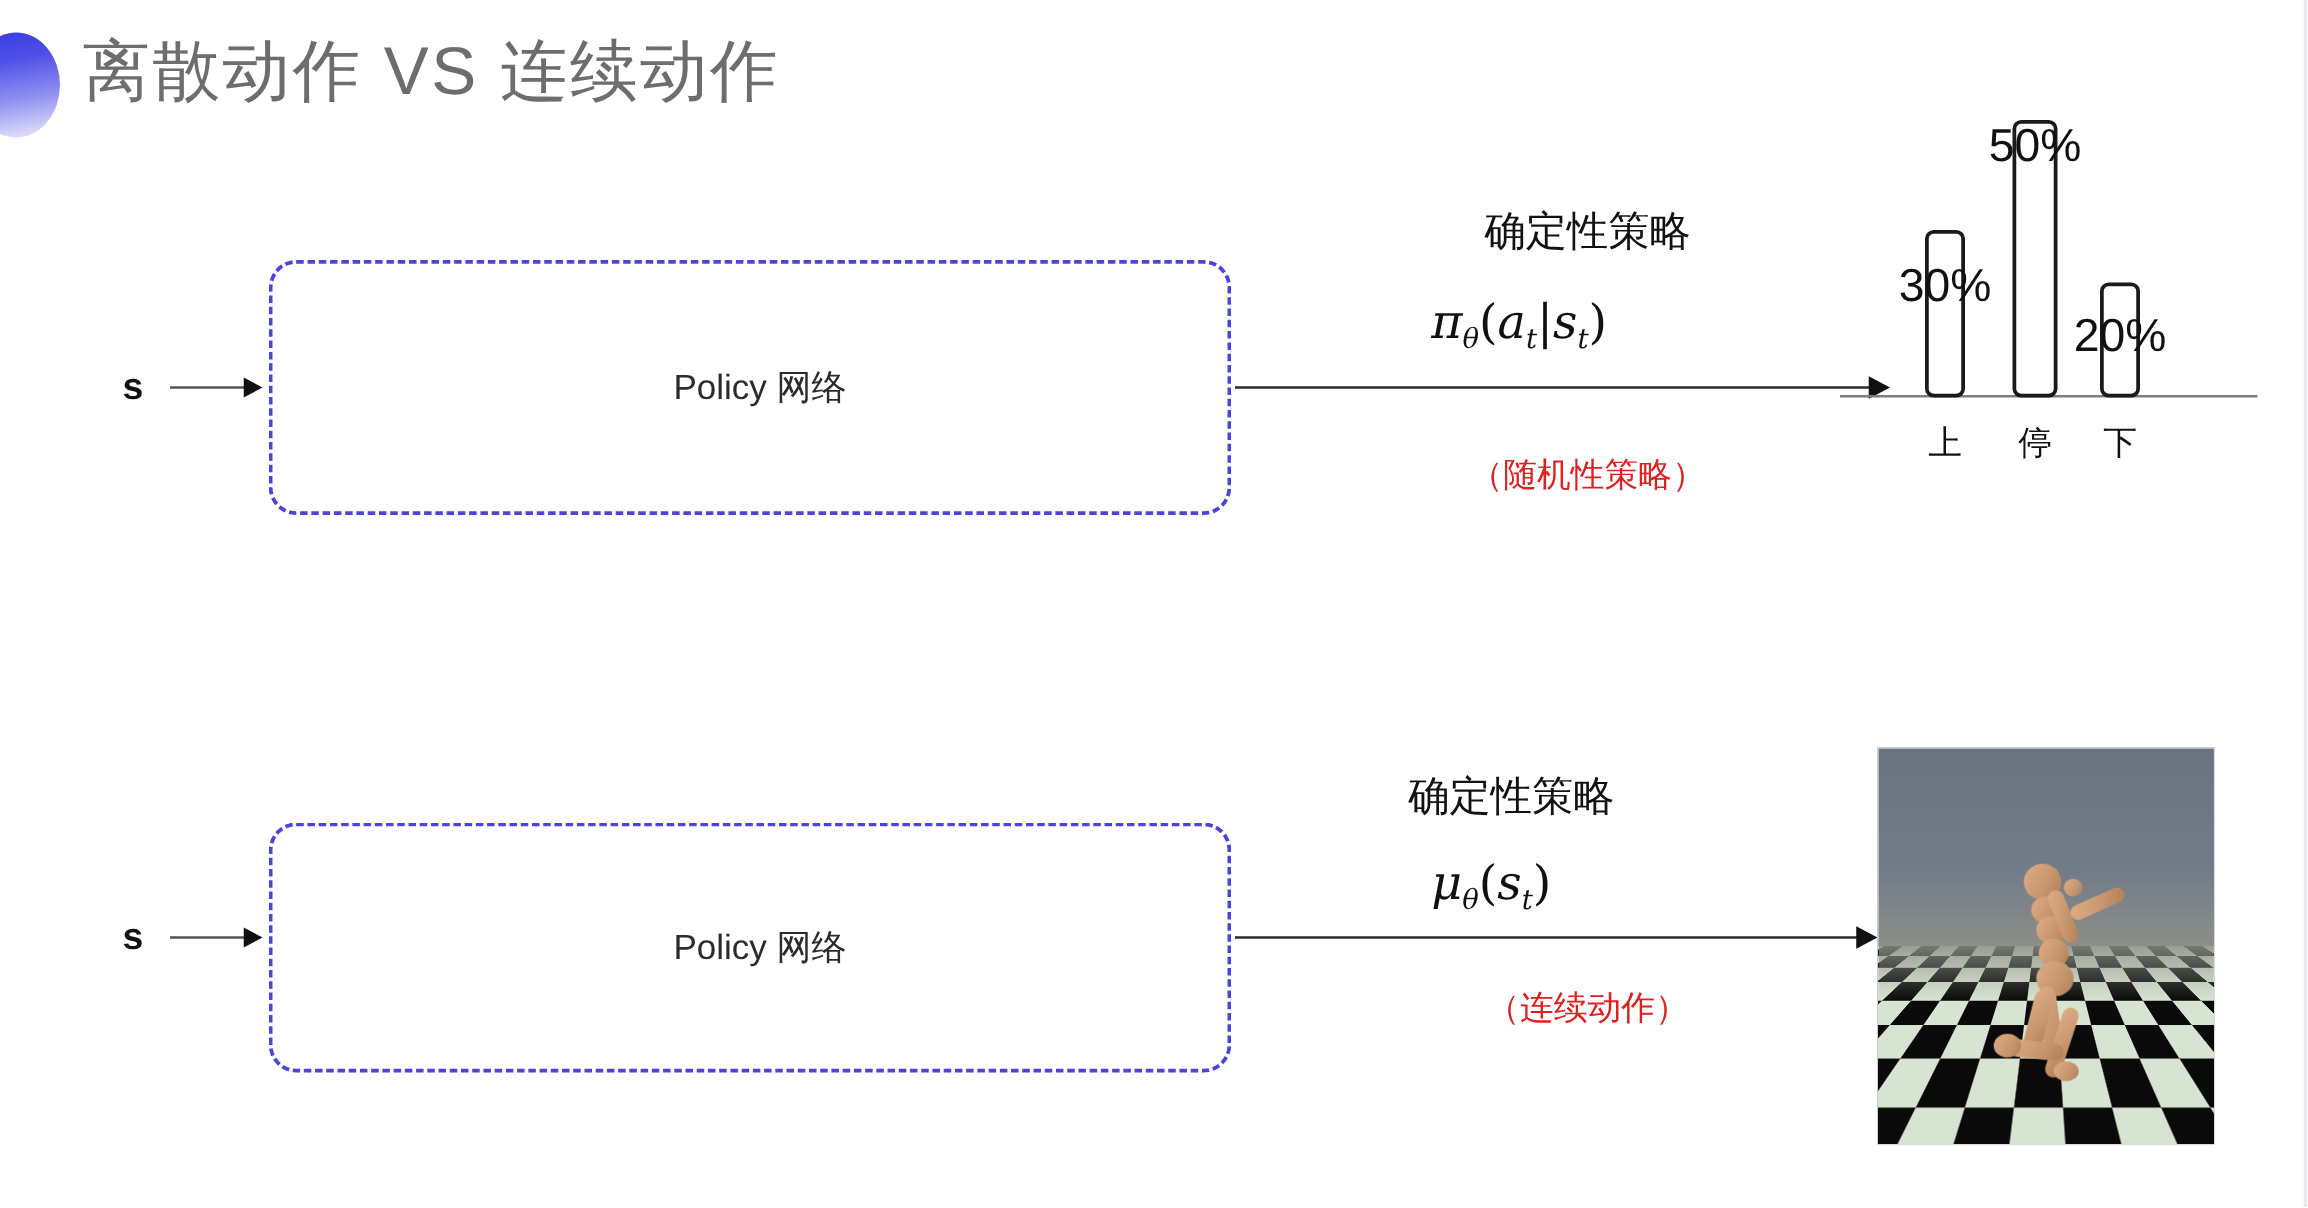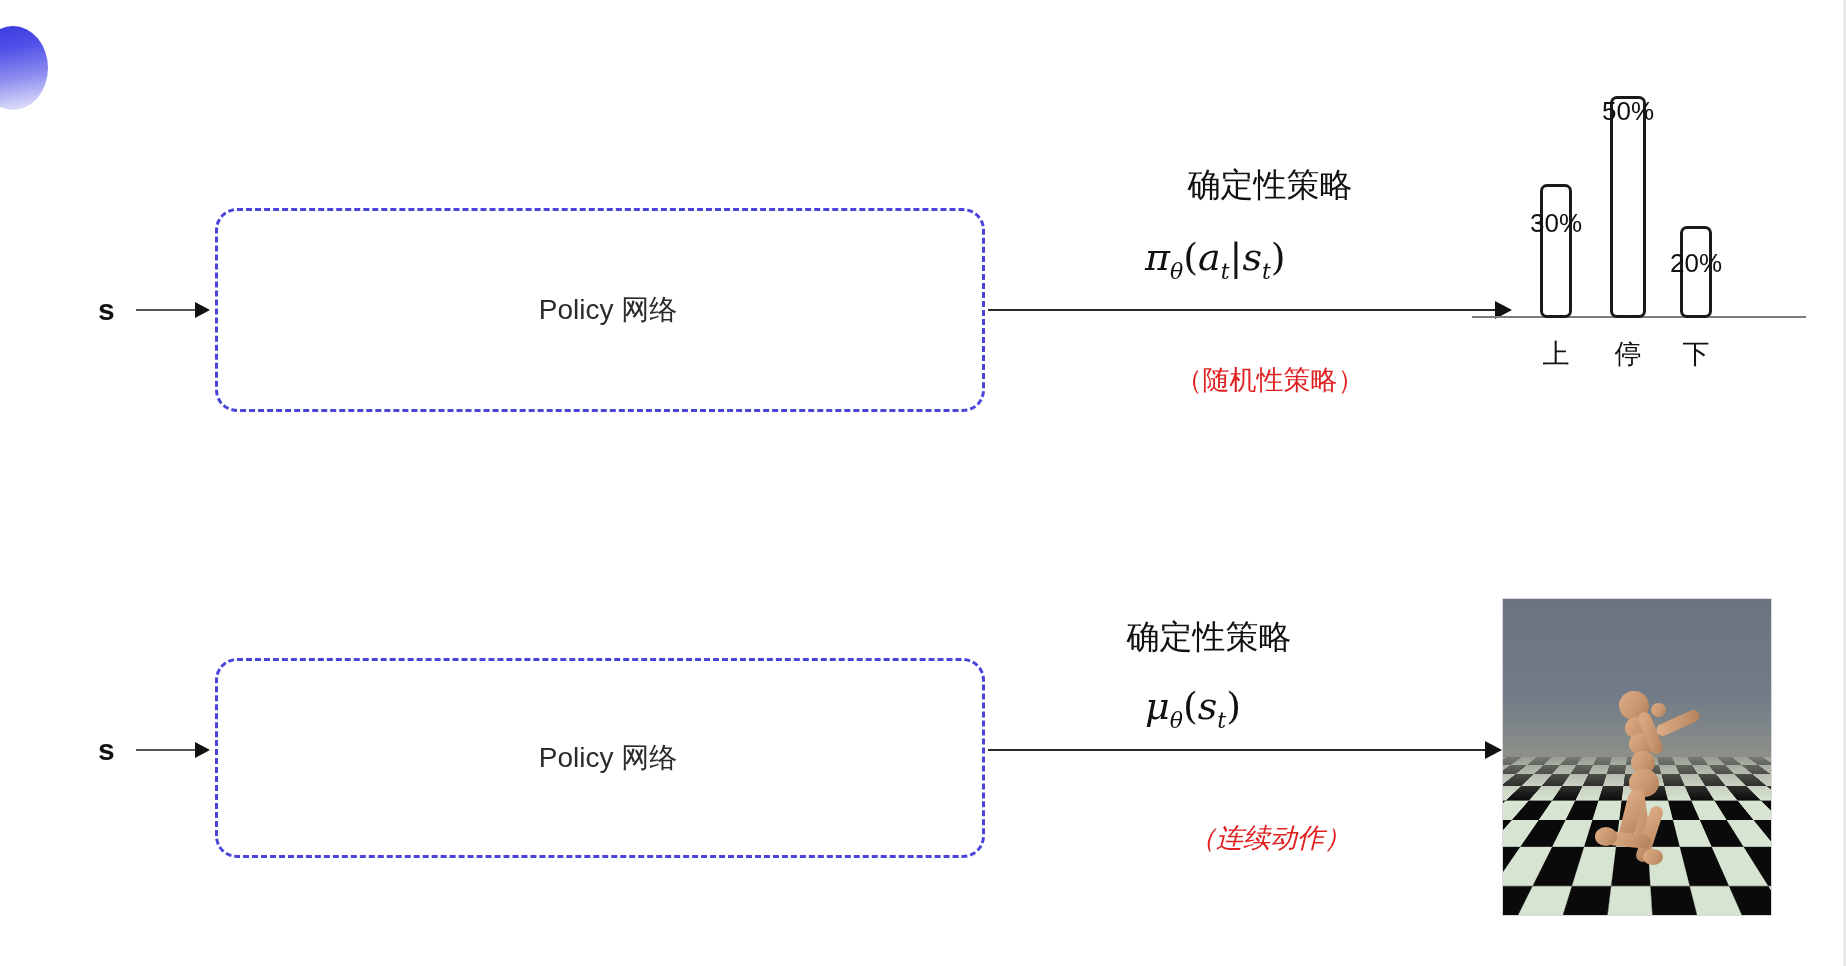--- a/index.html
+++ b/index.html
@@ -152,21 +152,21 @@
   .bar {
     position: absolute;
     bottom: 84px;
     background: #ffffff;
     border: 3px solid #1a1a1a;
     border-radius: 7px;
     box-sizing: border-box;
   }
   .bar-value {
     position: absolute;
-    font-size: 26px;
+    font-size: 37px;
     color: #111111;
     white-space: nowrap;
     text-align: center;
     transform: translateX(-50%);
   }
   .bar-cat {
     position: absolute;
     bottom: 30px;
     font-size: 27px;
     color: #111111;
@@ -229,20 +229,21 @@
     height: 100%;
     background: #e9e9ec;
   }
 </style>
 </head>
 <body>
 
 <div id="slide">
 
   <div class="title-bullet"></div>
+  <div class="title-text">离散动作 VS 连续动作</div>
 
   <div class="row">
 
     <div class="s-label" style="left:98px; top:293px;">s</div>
 
     <div class="in-arrow" style="left:136px; top:309px; width:72px;"></div>
 
     <div class="policy-box" style="left:215px; top:208px; width:770px; height:204px;">
       <div class="policy-box-label">Policy 网络</div>
     </div>
@@ -285,21 +286,21 @@
     </div>
 
     <div class="out-arrow" style="left:988px; top:749px; width:512px;"></div>
 
     <div class="anno-title" style="left:1084px; top:615px; width:250px;">确定性策略</div>
 
     <div class="anno-formula" style="left:1145px; top:684px; width:250px;">
       <span>μ</span><sub>θ</sub><span class="paren">(</span><span>s</span><sub>t</sub><span class="paren">)</span>
     </div>
 
-    <div class="anno-red" style="left:1145px; top:820px; width:250px;font-style:italic;">（连续动作）</div>
+    <div class="anno-red" style="left:1145px; top:788px; width:250px;">（连续动作）</div>
 
     <div id="sim-image">
       <div class="sim-sky"></div>
       <div class="sim-floor"></div>
       <div class="sim-fade"></div>
 
       <div style="position:absolute; left:0; top:0; right:0; bottom:0;">
 
         <div class="limb limb-round" style="left:116px; top:92px; width:30px; height:29px;"></div>
 

